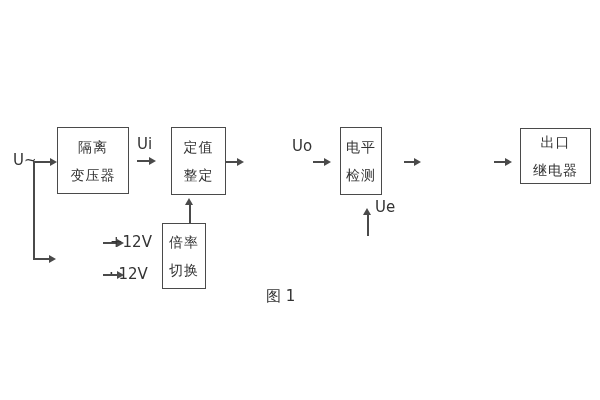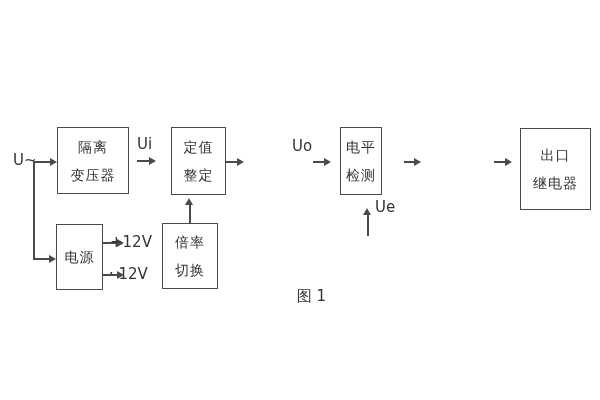--- a/index.html
+++ b/index.html
@@ -31,21 +31,21 @@
   }
   .lbl{
     position:absolute;
     font-size:15px;
     line-height:1;
     white-space:nowrap;
   }
   .caption{
     position:absolute;
     left:266px;top:287px;width:60px;
-    text-align:right;
+    text-align:left;
     font-size:15px;
   }
   .hline{position:absolute;height:2px;background:var(--line);}
   .vline{position:absolute;width:2px;background:var(--line);}
   .arr-r{position:absolute;width:0;height:0;
     border-top:4px solid transparent;border-bottom:4px solid transparent;
     border-left:7px solid var(--line);}
   .arr-u{position:absolute;width:0;height:0;
     border-left:4px solid transparent;border-right:4px solid transparent;
     border-bottom:7px solid var(--line);}
@@ -65,30 +65,27 @@
     <span>整定</span>
   </div>
 
 
   <div class="box" style="left:340px;top:127px;width:42px;height:68px">
     <span>电平</span>
     <span>检测</span>
   </div>
 
 
-  <div class="box" style="left:520px;top:128px;width:71px;height:82px">
+  <div class="box" style="left:520px;top:128px;width:71px;height:56px">
     <span>出口</span>
     <span>继电器</span>
   </div>
 
-  <div class="box" style="left:56px;top:224px;width:47px;height:66px">
-    <span>电源</span>
-  </div>
 
-  <div class="box" style="left:162px;top:223px;width:56px;height:66px">
+  <div class="box" style="left:162px;top:223px;width:44px;height:66px">
     <span>倍率</span>
     <span>切换</span>
   </div>
 
 
   <div class="vline" style="left:33px;top:161px;height:99px"></div>
   <div class="hline" style="left:33px;top:161px;width:17px"></div>
   <div class="arr-r" style="left:50px;top:158px"></div>
   <div class="hline" style="left:33px;top:258px;width:16px"></div>
   <div class="arr-r" style="left:49px;top:255px"></div>

